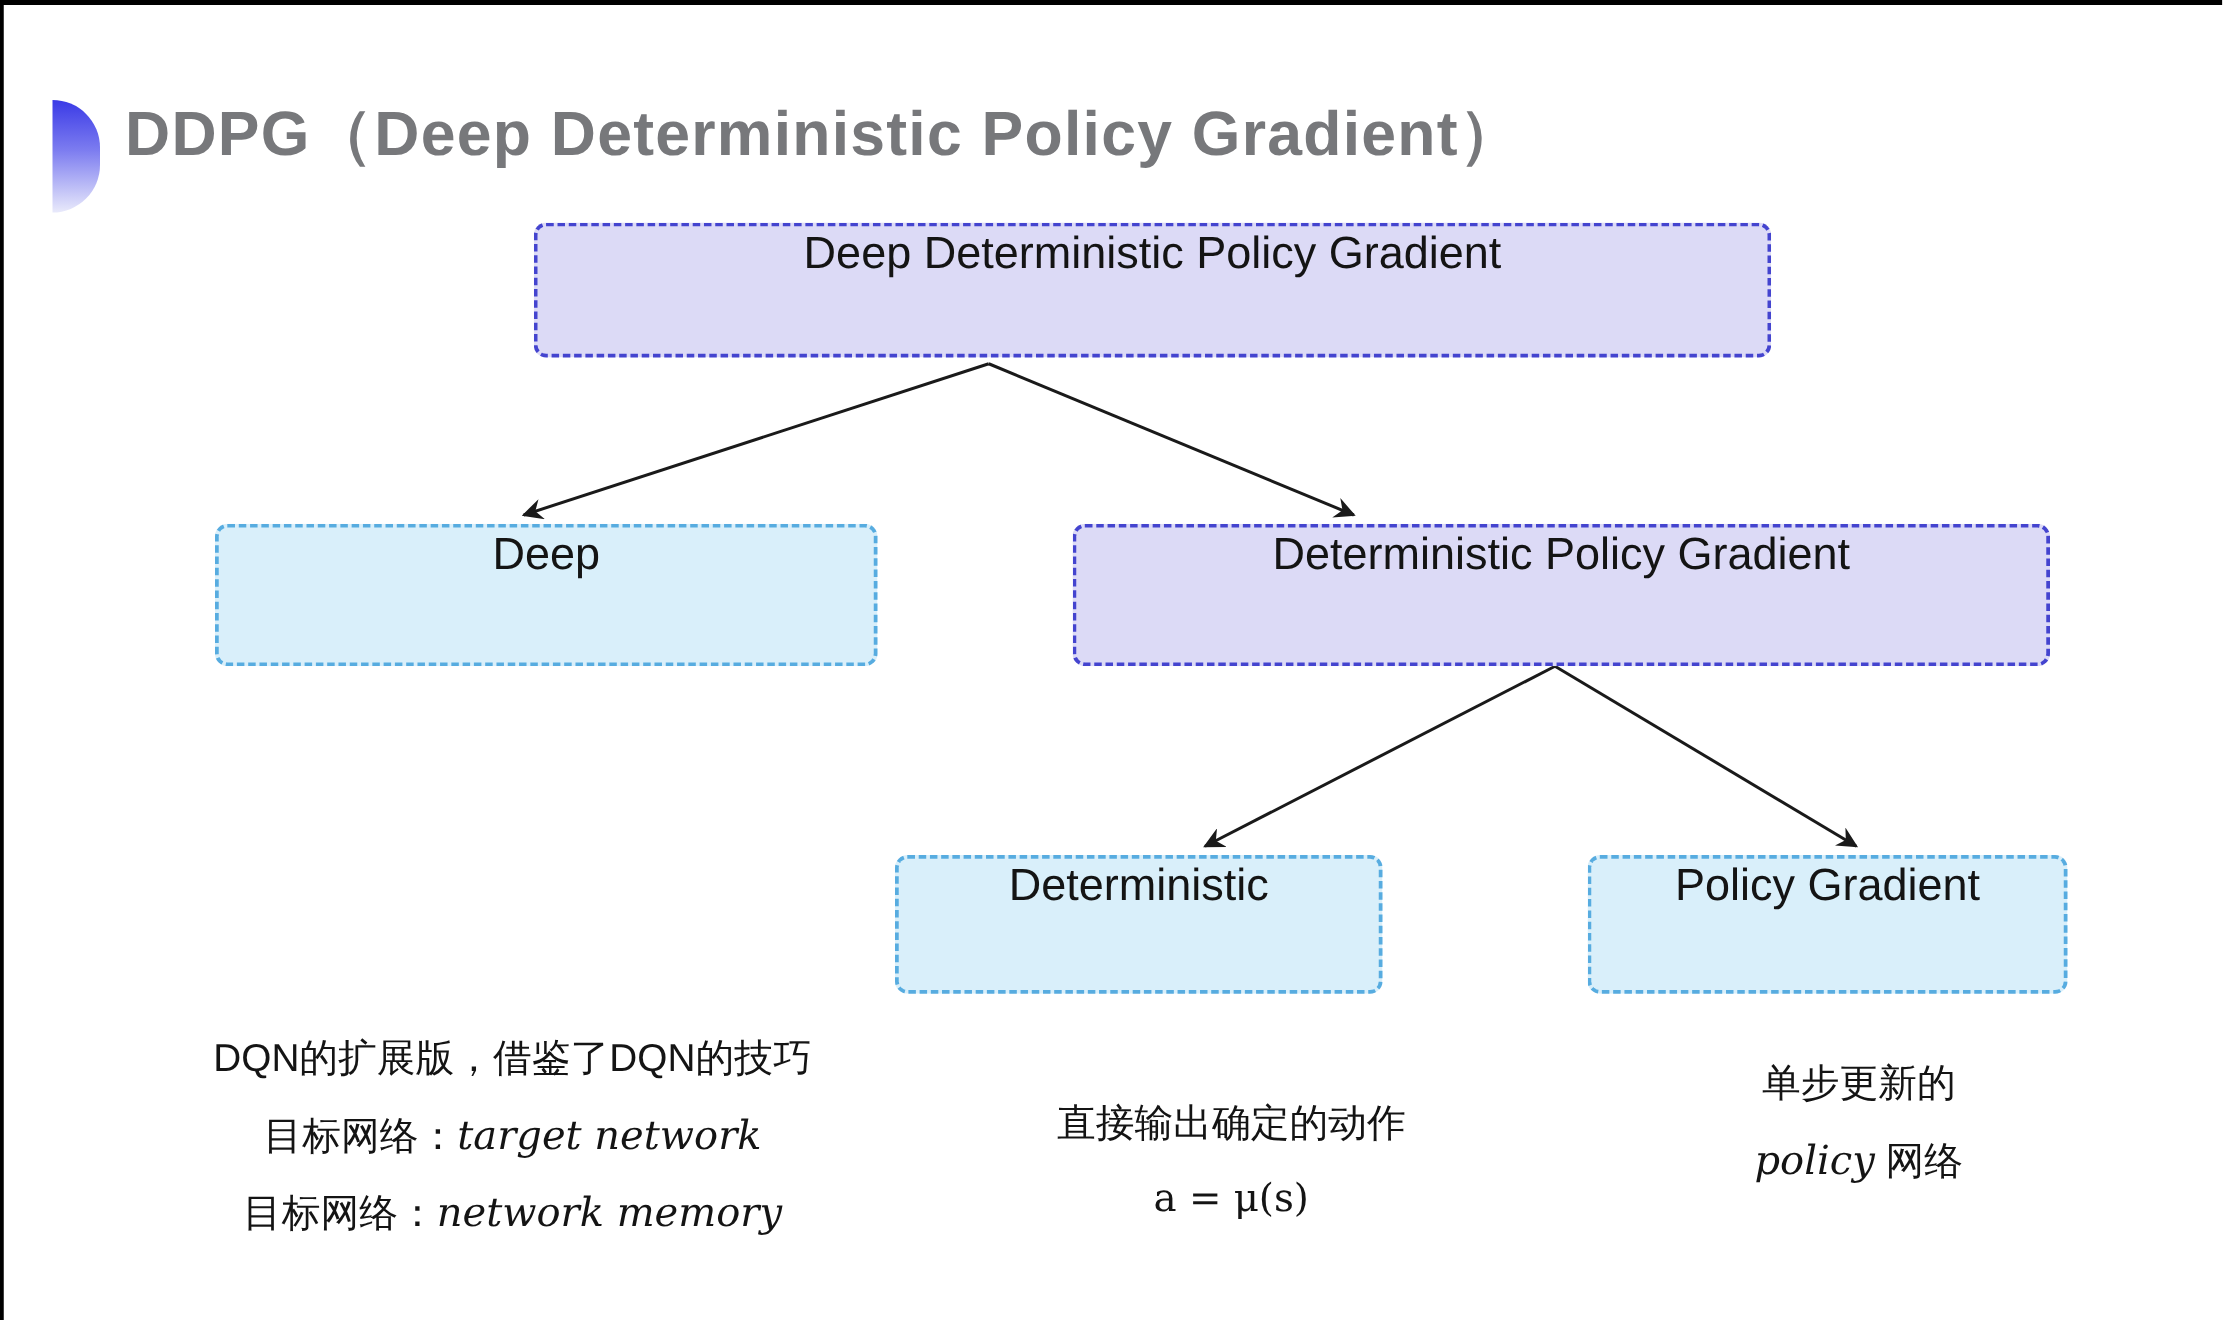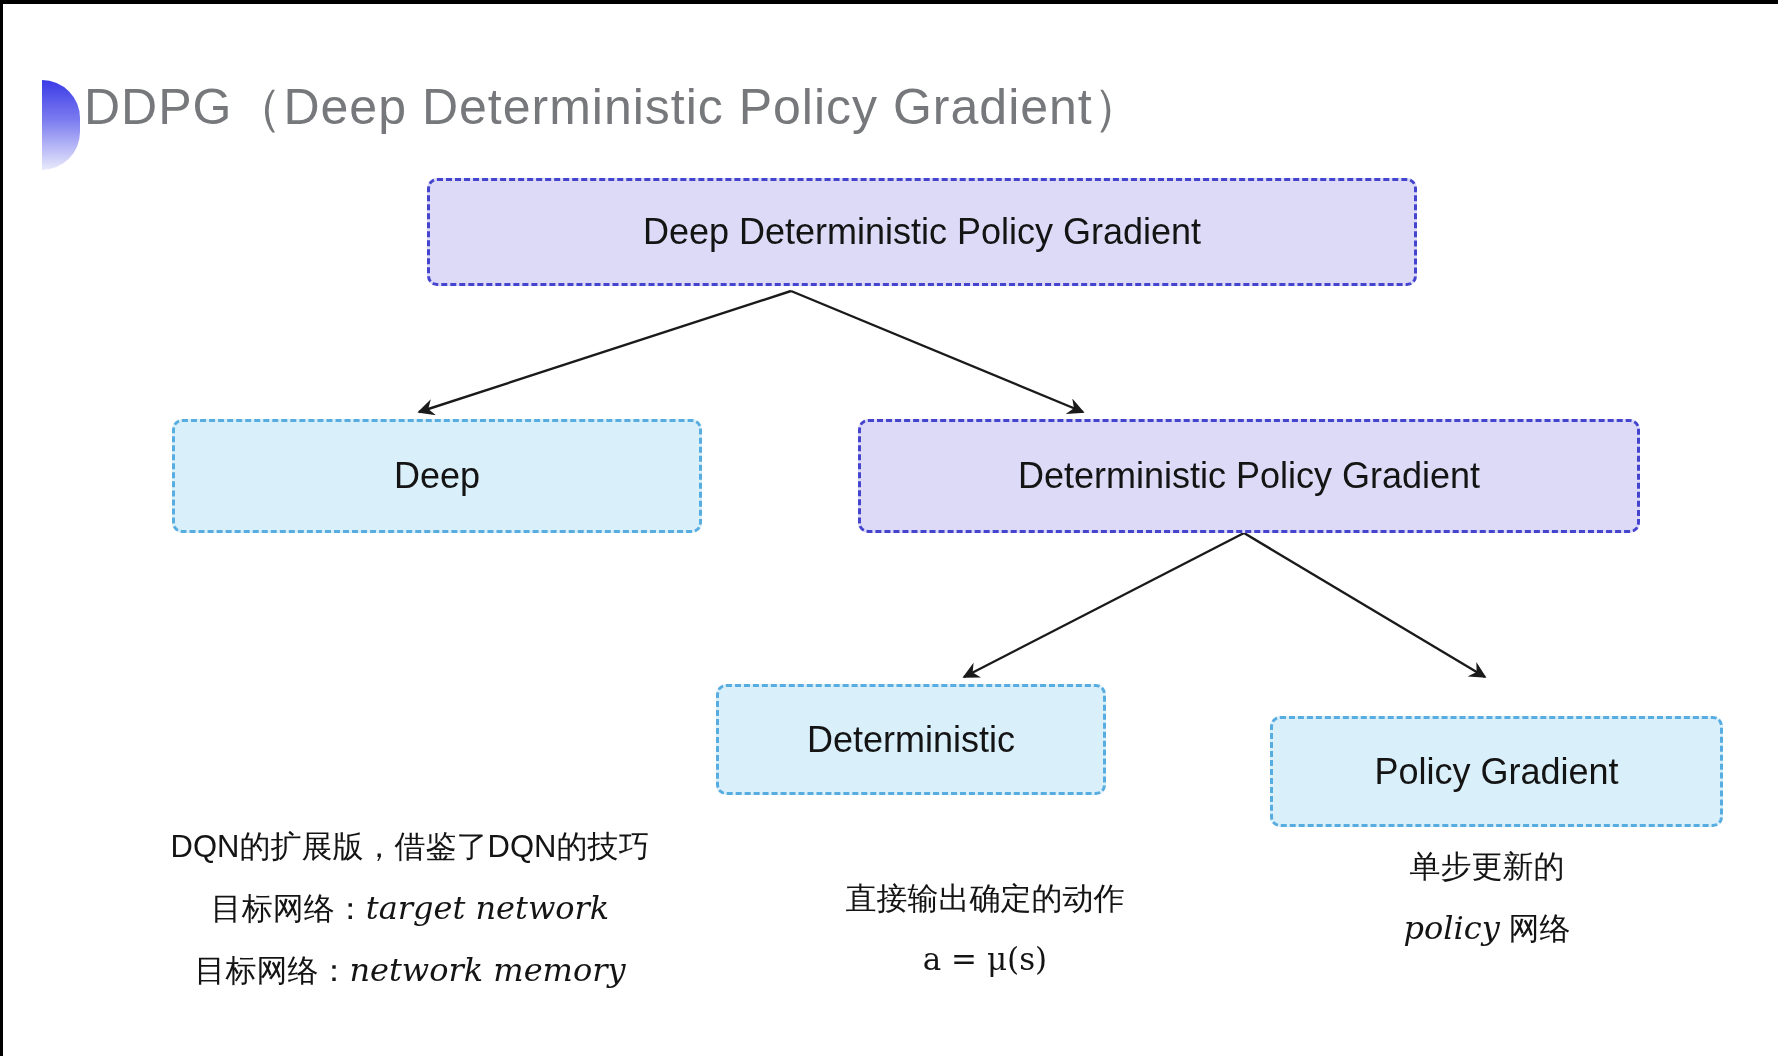--- a/index.html
+++ b/index.html
@@ -13,35 +13,35 @@
   html,body{background:#fff}
   body{font-family:"Liberation Sans","DejaVu Sans",sans-serif;}
   .slide{position:relative;width:1778px;height:1056px;background:#ffffff;overflow:hidden}
   .top-edge{position:absolute;left:0;top:0;width:1778px;height:4px;background:#000}
   .left-edge{position:absolute;left:0;top:0;width:3px;height:1056px;background:#000}
 
   .title-row{position:absolute;left:42px;top:76px;display:flex;align-items:flex-start}
   .bullet{display:block;width:38px;height:90px;margin-top:4px;
     border-radius:0 45px 45px 0;
     background:linear-gradient(180deg,var(--bullet-top) 0%,#7d7df0 45%,var(--bullet-bottom) 100%)}
-  .title{margin-left:4px;font-size:50px;font-weight:400;color:var(--title-gray);
+  .title{margin-left:20px;font-size:50px;font-weight:700;color:var(--title-gray);
     letter-spacing:1px;line-height:1.25;white-space:nowrap}
 
   .arrows{position:absolute;left:0;top:0;width:1778px;height:1056px;pointer-events:none}
 
-  .node{position:absolute;display:flex;align-items:center;justify-content:center;
+  .node{position:absolute;display:flex;align-items:flex-start;justify-content:center;
     border-radius:10px;color:var(--text);font-size:36px;font-weight:500;white-space:nowrap}
   .node.purple{background:var(--purple-fill);border:3px dashed var(--purple-border)}
   .node.cyan{background:var(--cyan-fill);border:3px dashed var(--cyan-border)}
 
   .node-root{left:427px;top:178px;width:990px;height:108px}
   .node-deep{left:172px;top:419px;width:530px;height:114px}
   .node-dpg{left:858px;top:419px;width:782px;height:114px}
   .node-det{left:716px;top:684px;width:390px;height:111px}
-  .node-pg{left:1270px;top:716px;width:453px;height:111px}
+  .node-pg{left:1270px;top:684px;width:384px;height:111px}
 
   .note{position:absolute;text-align:center;color:var(--text)}
   .note p{font-size:31px;line-height:1.38;margin-bottom:17px;white-space:nowrap}
   .note-deep{left:118px;top:826px;width:584px}
   .note-det{left:705px;top:878px;width:560px}
   .note-pg{left:1207px;top:846px;width:560px}
   .term{font-family:"DejaVu Serif","Liberation Serif",serif;font-style:italic;font-size:32px}
   .term.spaced{}
   .formula{font-family:"DejaVu Serif","Liberation Serif",serif;font-size:34px}
 </style>

